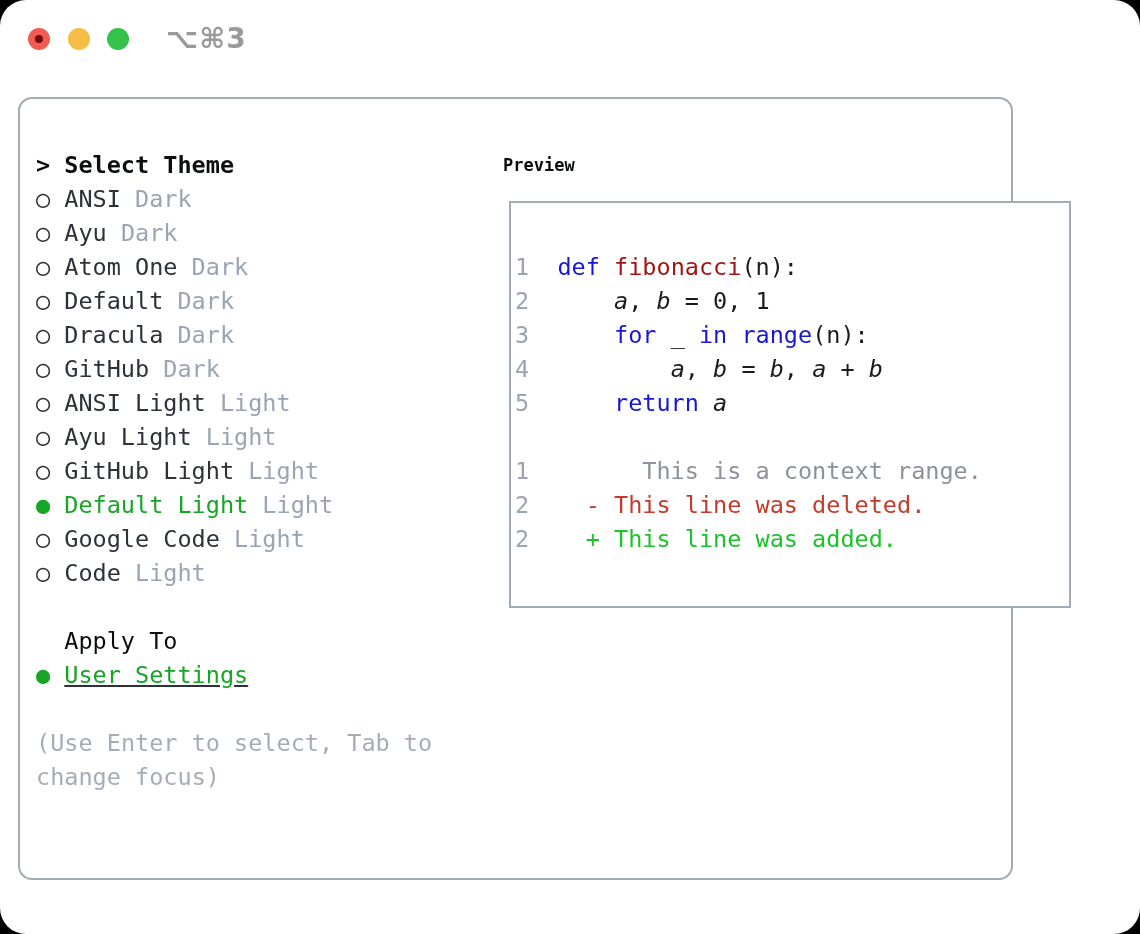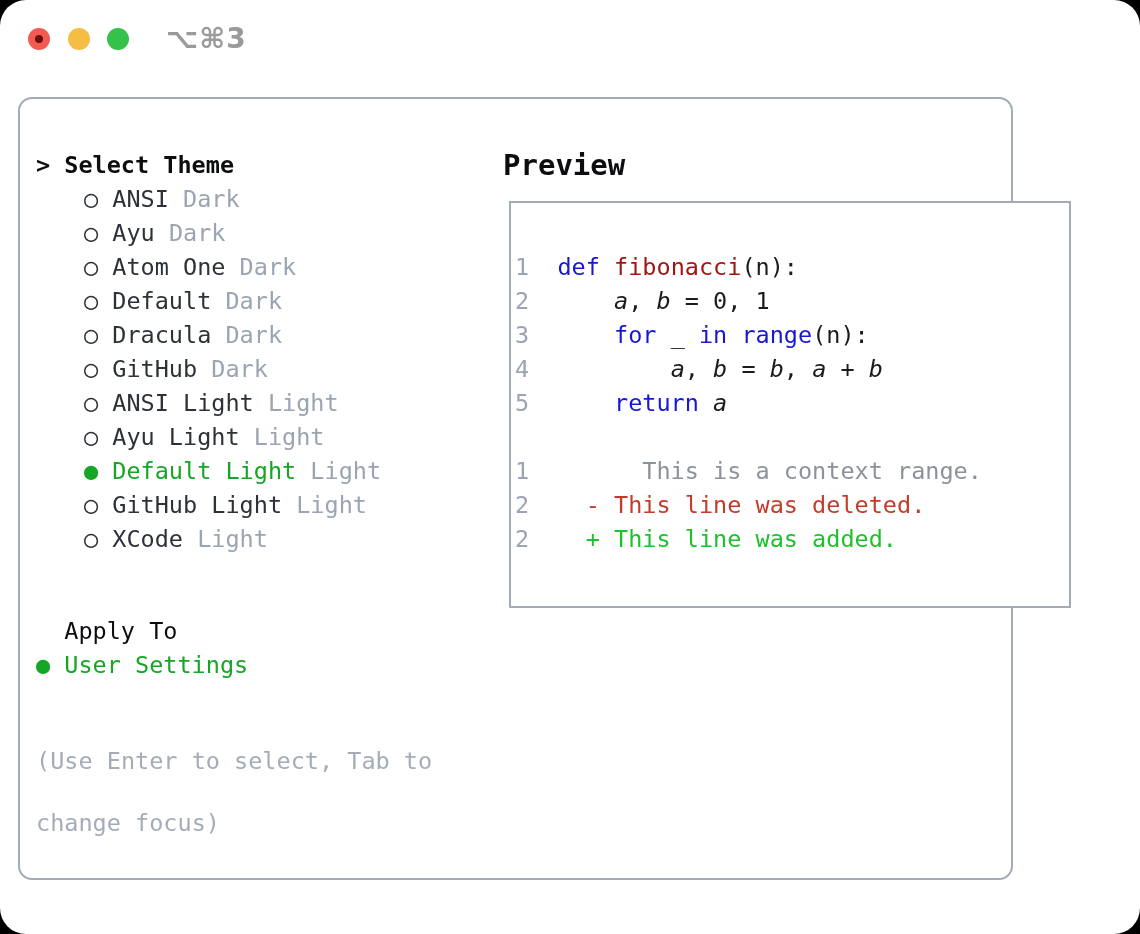--- a/index.html
+++ b/index.html
@@ -30,31 +30,31 @@
     position:absolute;left:18px;top:97px;width:995px;height:783px;
     box-sizing:border-box;border:2px solid var(--border,#a3abb6);border-radius:14px;
     background:#fff;
   }
   .left-col{position:absolute;left:16px;top:49px;font-size:23.5px;}
   .row{height:34px;line-height:34px;white-space:pre;}
   .spacer{height:34px;}
   .header{font-weight:bold;color:var(--title,#0b0d10);}
   .prompt{display:inline-block;width:2ch;}
   .mk{display:inline-block;width:2ch;}
-  .theme{color:var(--item,#2d3238);cursor:default;margin-left:48px;}
+  .theme{color:var(--item,#2d3238);cursor:default;}
   .theme .sf{color:var(--suffix,#9aa4b2);}
   .theme.sel .mk,.theme.sel .nm{color:var(--selected,#17a526);}
-  .apply-title{padding-left:2ch;color:var(--title,#0b0d10);margin-top:24px;}
-  .opt{color:var(--item,#2d3238);}
+  .apply-title{padding-left:2ch;color:var(--title,#0b0d10);}
+  .opt{color:var(--item,#2d3238);text-decoration:underline;}
   .opt.sel .mk,.opt.sel .nm{color:var(--selected,#17a526);}
-  .hint{color:var(--hint,#a4adb7);margin-top:28px;}
+  .hint{color:var(--hint,#a4adb7);}
   
   .preview-title{
     position:absolute;left:483px;top:49px;height:34px;line-height:34px;
-    font-size:29px;font-weight:bold;color:var(--title,#0b0d10);white-space:pre;
+    font-size:17px;font-weight:bold;color:var(--title,#0b0d10);white-space:pre;
   }
   .preview-box{
     position:absolute;left:489px;top:102px;width:562px;height:407px;
     box-sizing:border-box;border:2px solid var(--border,#a3abb6);
     padding:47px 16px 0 4px;overflow:hidden;background:#fff;
   }
   .pline{height:34px;line-height:34px;white-space:pre;font-size:23.5px;}
   .gut{display:inline-block;width:3ch;color:var(--num,#9aa4b2);}
   .c-plain{color:var(--plain,#1b1b1b);}
   .c-keyword{color:var(--kw,#1717d4);}
@@ -84,23 +84,24 @@
       <div class="row header"><span class="prompt">&gt;</span><span>Select Theme</span></div>
       <div id="theme-list">
           <div class="row theme"><span class="mk">○</span><span class="nm">ANSI</span><span class="sf"> Dark</span></div>
           <div class="row theme"><span class="mk">○</span><span class="nm">Ayu</span><span class="sf"> Dark</span></div>
           <div class="row theme"><span class="mk">○</span><span class="nm">Atom One</span><span class="sf"> Dark</span></div>
           <div class="row theme"><span class="mk">○</span><span class="nm">Default</span><span class="sf"> Dark</span></div>
           <div class="row theme"><span class="mk">○</span><span class="nm">Dracula</span><span class="sf"> Dark</span></div>
           <div class="row theme"><span class="mk">○</span><span class="nm">GitHub</span><span class="sf"> Dark</span></div>
           <div class="row theme"><span class="mk">○</span><span class="nm">ANSI Light</span><span class="sf"> Light</span></div>
           <div class="row theme"><span class="mk">○</span><span class="nm">Ayu Light</span><span class="sf"> Light</span></div>
+          <div class="row theme"><span class="mk">○</span><span class="nm">GitHub Light</span><span class="sf"> Light</span></div>
           <div class="row theme sel"><span class="mk">●</span><span class="nm">Default Light</span><span class="sf"> Light</span></div>
-          <div class="row theme"><span class="mk">○</span><span class="nm">GitHub Light</span><span class="sf"> Light</span></div>
-          <div class="row theme"><span class="mk">○</span><span class="nm">XCode</span><span class="sf"> Light</span></div>
+          <div class="row theme"><span class="mk">○</span><span class="nm">Google Code</span><span class="sf"> Light</span></div>
+          <div class="row theme"><span class="mk">○</span><span class="nm">Code</span><span class="sf"> Light</span></div>
         </div>
       <div class="spacer"></div>
       <div class="row apply-title">Apply To</div>
       <div id="apply-list">
           <div class="row opt sel"><span class="mk">●</span><span class="nm">User Settings</span></div>
         </div>
       <div class="spacer"></div>
       <div id="hint">
           <div class="row hint">(Use Enter to select, Tab to</div>
           <div class="row hint">change focus)</div>

